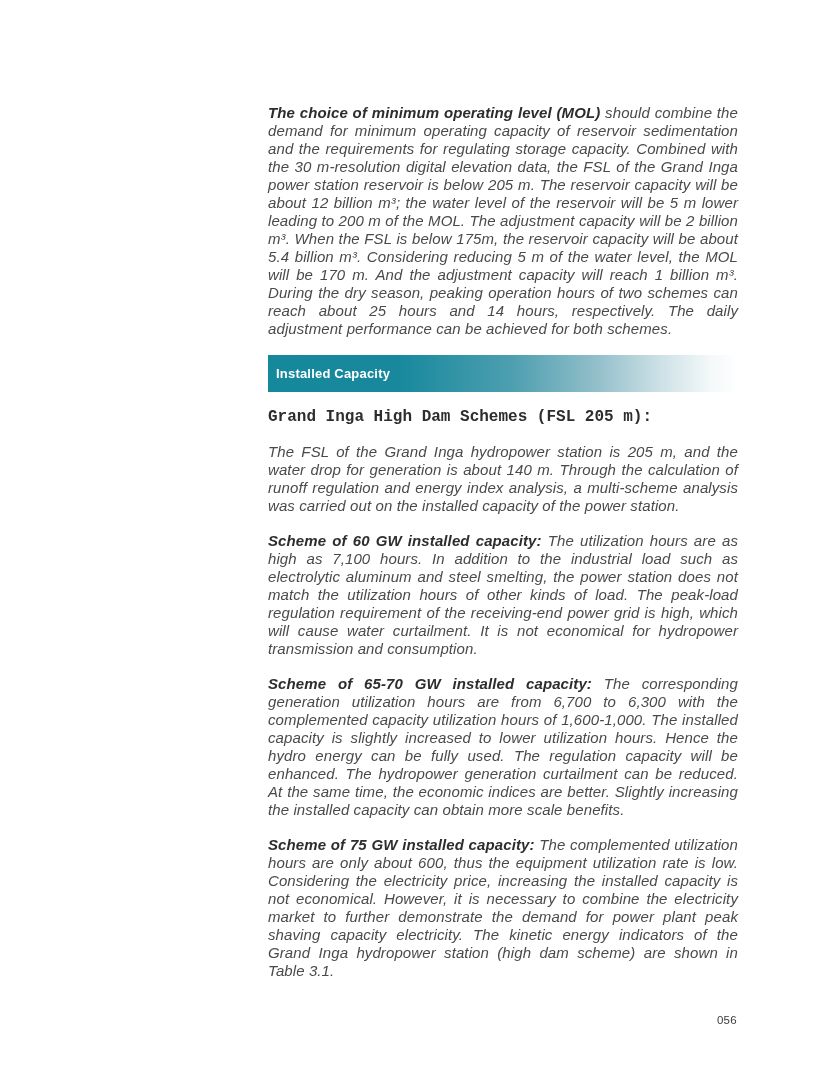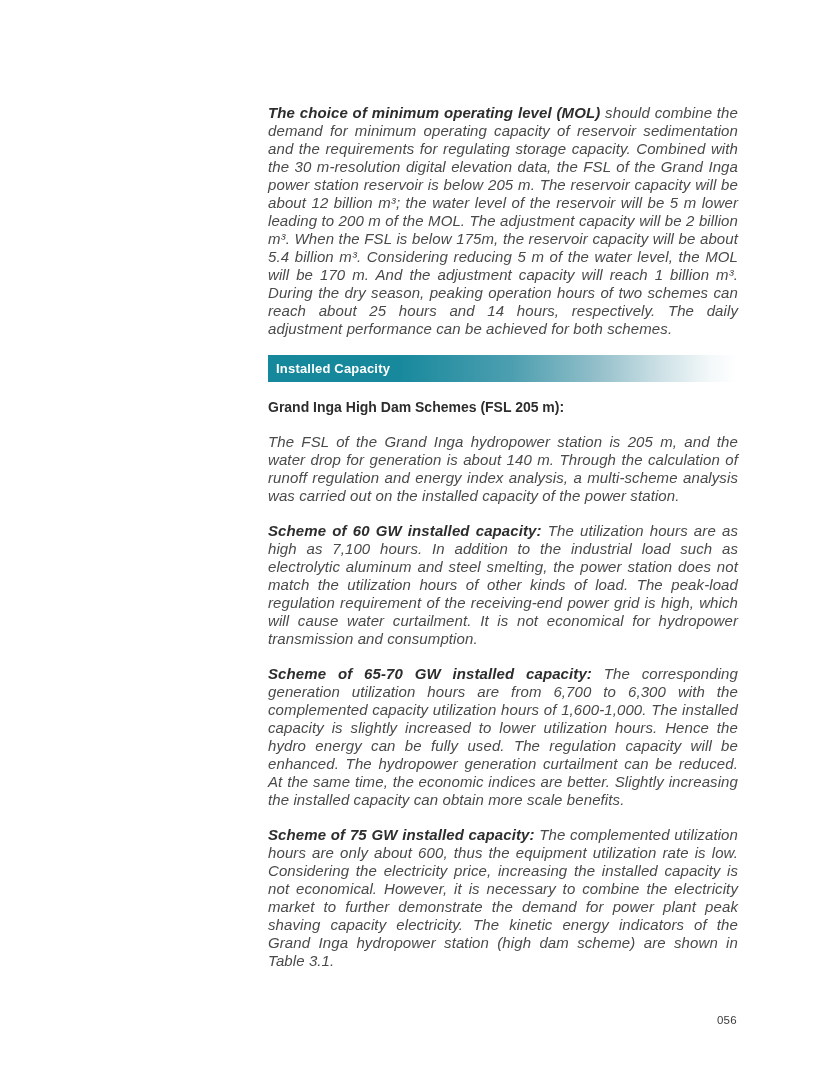--- a/index.html
+++ b/index.html
@@ -29,41 +29,42 @@
     text-align: justify;
     letter-spacing: 0.1px;
     font-style: italic;
   }
   p.body b {
     color: #2d2d2d;
     font-weight: bold;
   }
   .p-mol      { margin-bottom: 15px; }
   .section-bar {
-    height: 27px;
+    height: 37px;
     margin: 0 0 16px 0;
     display: flex;
     align-items: center;
     background: linear-gradient(90deg,
       #16889c 0%, #18899d 28%, #4d9fb0 52%,
       #93bfca 70%, #cfe2e7 84%, #f3f8f9 94%, #ffffff 100%);
   }
   .section-bar-label {
     padding-left: 8px;
     font-size: 13px;
     font-weight: bold;
     color: #ffffff;
     letter-spacing: 0.2px;
   }
   p.subheading {
     margin: 0 0 17px 0;
-    font-size: 14px;
+    font-size: 16px;
     line-height: 18.3px;
     font-weight: bold;
     color: #2d2d2d;
+    font-family: Liberation Mono, monospace;
   }
   .p-fsl      { margin-bottom: 18px; }
   .p-s60      { margin-bottom: 17px; }
   .p-s6570    { margin-bottom: 16px; }
   .p-s75      { margin-bottom: 0; }
   .page-number {
     position: absolute;
     top: 1014px;
     right: 94px;
     font-size: 11.5px;

